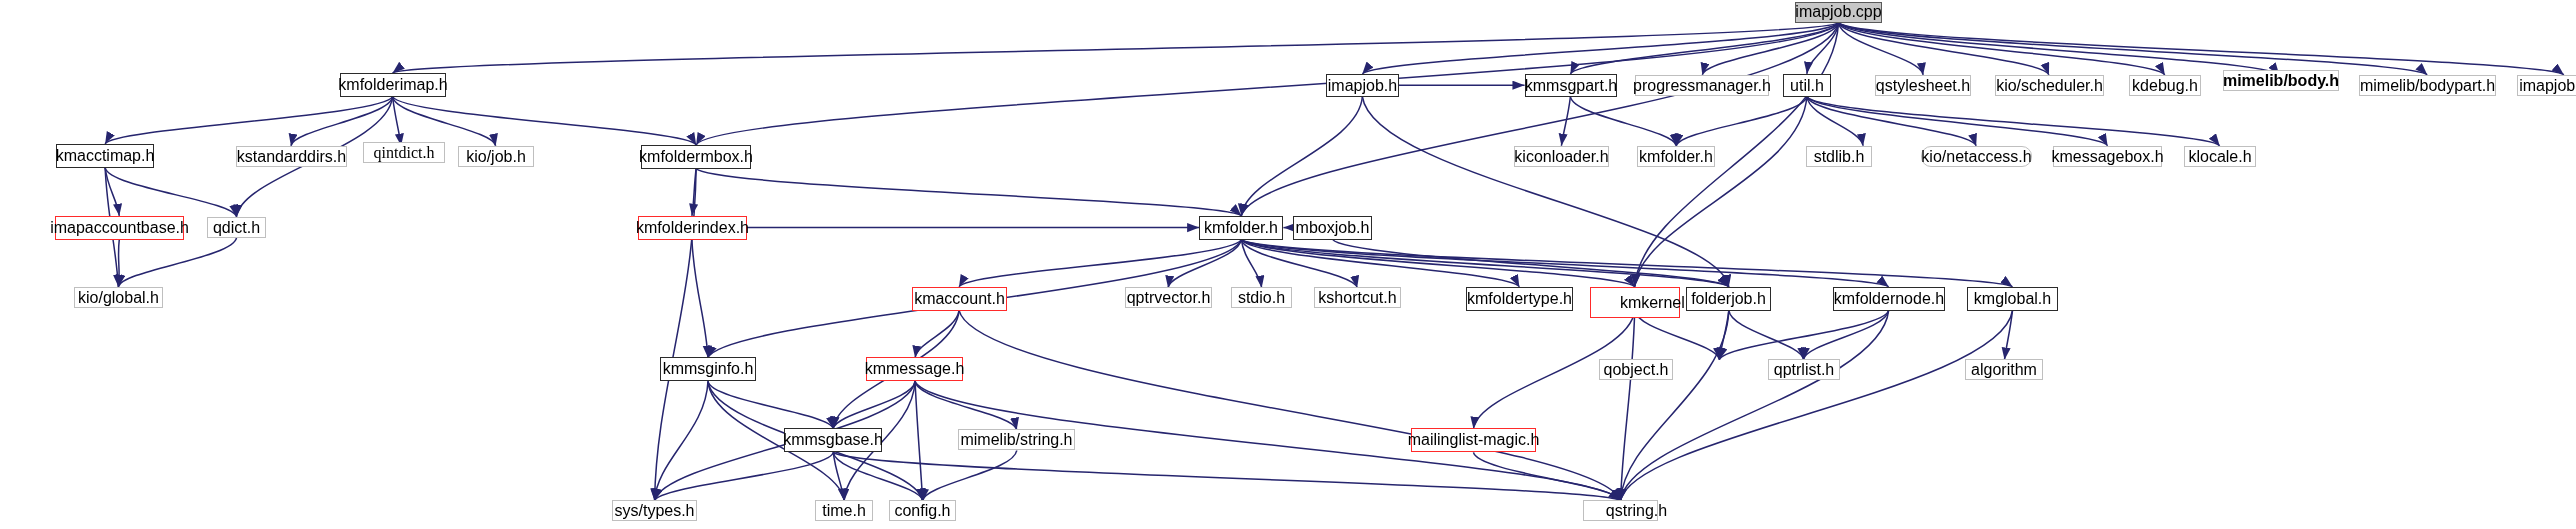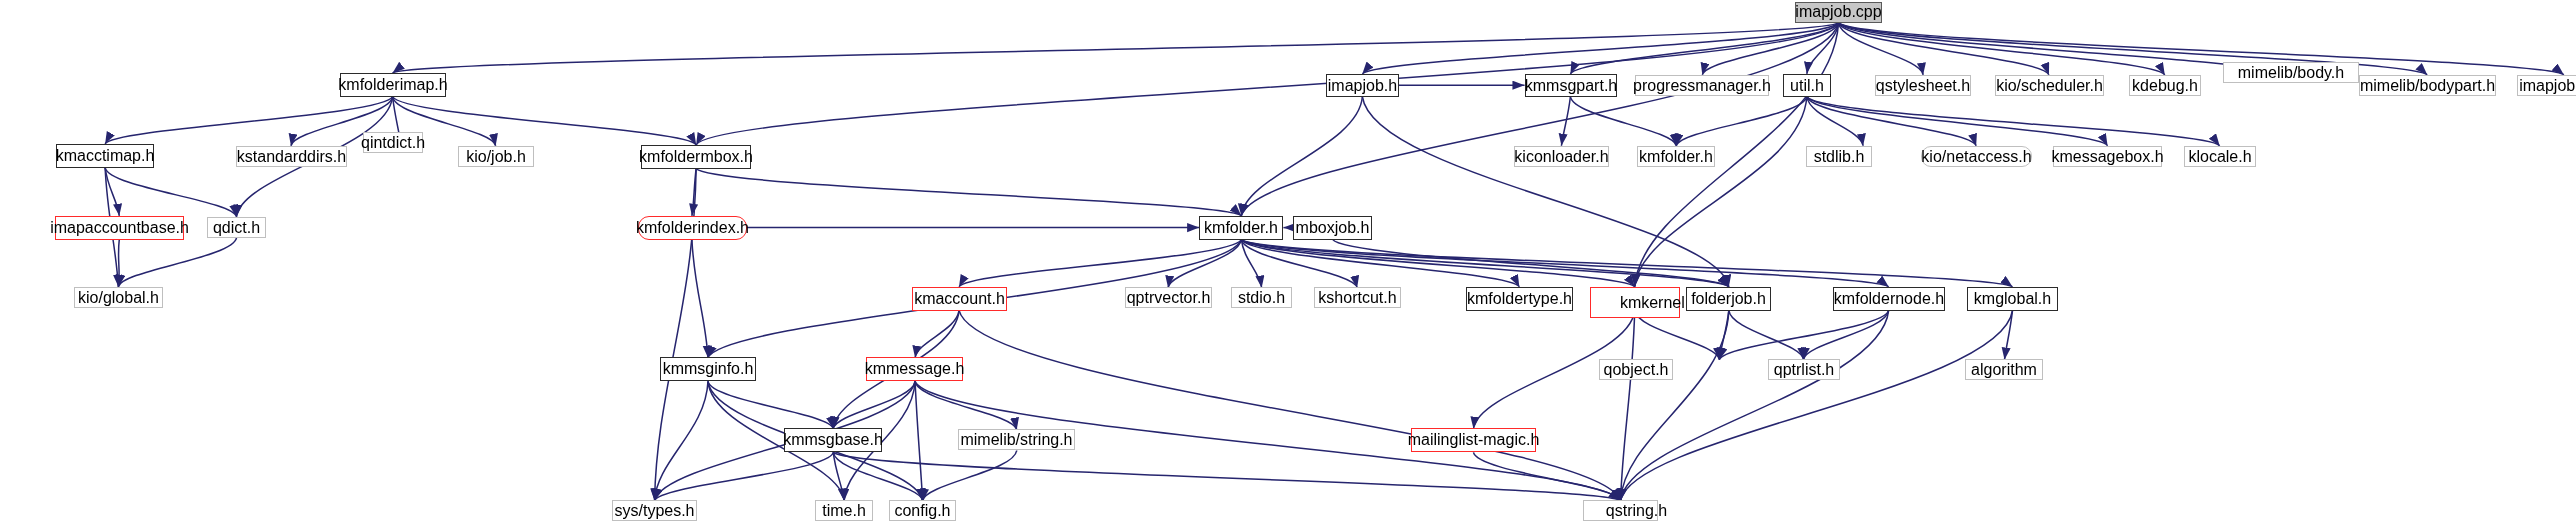--- a/index.html
+++ b/index.html
@@ -152,37 +152,37 @@
   <div id="node-layer">
       <div class="node root" style="left: 1775px; top: 1.9px; width: 87px; height: 21px;">imapjob.cpp</div>
       <div class="node visited" style="left: 320px; top: 73px; width: 106px; height: 23.6px;">kmfolderimap.h</div>
       <div class="node visited" style="left: 1306px; top: 74px; width: 73px; height: 23px;">imapjob.h</div>
       <div class="node visited" style="left: 1505px; top: 74px; width: 92px; height: 23px;">kmmsgpart.h</div>
       <div class="node plain" style="left: 1615px; top: 75px; width: 134px; height: 21px;">progressmanager.h</div>
       <div class="node visited" style="left: 1763px; top: 74px; width: 48px; height: 23px;">util.h</div>
       <div class="node plain" style="left: 1855px; top: 75px; width: 96px; height: 21px;">qstylesheet.h</div>
       <div class="node plain" style="left: 1975px; top: 75px; width: 109px; height: 21px;">kio/scheduler.h</div>
       <div class="node plain" style="left: 2109px; top: 75px; width: 72px; height: 21px;">kdebug.h</div>
-      <div class="node plain" style="left: 2203px; top: 62px; width: 136px; height: 21px;">mimelib/body.h</div>
+      <div class="node plain" style="left: 2203px; top: 70px; width: 116px; height: 21px; font-weight: bold;">mimelib/body.h</div>
       <div class="node plain" style="left: 2339px; top: 75px; width: 137px; height: 21px;">mimelib/bodypart.h</div>
       <div class="node plain" style="left: 2497px; top: 75px; width: 95px; height: 21px;">imapjob.moc</div>
       <div class="node visited" style="left: 36px; top: 144px; width: 98px; height: 23.6px;">kmacctimap.h</div>
       <div class="node plain" style="left: 216px; top: 146px; width: 111px; height: 21px;">kstandarddirs.h</div>
-      <div class="node plain" style="left: 343px; top: 132px; width: 60px; height: 21px;">qintdict.h</div>
+      <div class="node plain" style="left: 343px; top: 142px; width: 82px; height: 21px; font-family: Liberation Serif, serif;">qintdict.h</div>
       <div class="node plain" style="left: 438px; top: 146px; width: 76px; height: 21px;">kio/job.h</div>
       <div class="node visited" style="left: 621px; top: 145px; width: 110px; height: 23.6px;">kmfoldermbox.h</div>
       <div class="node plain" style="left: 1494px; top: 146px; width: 95px; height: 21px;">kiconloader.h</div>
       <div class="node plain" style="left: 1617px; top: 146px; width: 78px; height: 21px;">kmfolder.h</div>
       <div class="node plain" style="left: 1786px; top: 146px; width: 66px; height: 21px;">stdlib.h</div>
       <div class="node plain" style="left: 1901px; top: 146px; width: 111px; height: 21px; border-radius: 10px;">kio/netaccess.h</div>
       <div class="node plain" style="left: 2033px; top: 146px; width: 109px; height: 21px;">kmessagebox.h</div>
       <div class="node plain" style="left: 2164px; top: 146px; width: 72px; height: 21px;">klocale.h</div>
       <div class="node highlight" style="left: 35px; top: 216px; width: 129px; height: 23.6px;">imapaccountbase.h</div>
       <div class="node plain" style="left: 187px; top: 217px; width: 59px; height: 21px;">qdict.h</div>
-      <div class="node highlight" style="left: 618px; top: 216px; width: 109px; height: 23.6px; border-radius: 11px;">kmfolderindex.h</div>
+      <div class="node highlight" style="left: 618px; top: 216px; width: 109px; height: 23.6px;">kmfolderindex.h</div>
       <div class="node plain" style="left: 54px; top: 287px; width: 89px; height: 21px;">kio/global.h</div>
       <div class="node visited" style="left: 1179px; top: 216px; width: 84px; height: 23.6px;">kmfolder.h</div>
       <div class="node visited" style="left: 1273px; top: 216px; width: 79px; height: 23.6px;">mboxjob.h</div>
       <div class="node highlight" style="left: 892px; top: 287px; width: 95px; height: 23.6px;">kmaccount.h</div>
       <div class="node plain" style="left: 1105px; top: 287px; width: 87px; height: 21px;">qptrvector.h</div>
       <div class="node plain" style="left: 1211px; top: 287px; width: 61px; height: 21px;">stdio.h</div>
       <div class="node plain" style="left: 1294px; top: 287px; width: 87px; height: 21px;">kshortcut.h</div>
       <div class="node visited" style="left: 1446px; top: 287px; width: 107px; height: 23.6px;">kmfoldertype.h</div>
       <div class="node highlight" style="left: 1570px; top: 287px; width: 90px; height: 31px; padding-left: 48px;">kmkernel.h</div>
       <div class="node visited" style="left: 1666px; top: 287px; width: 85px; height: 23.6px;">folderjob.h</div>

